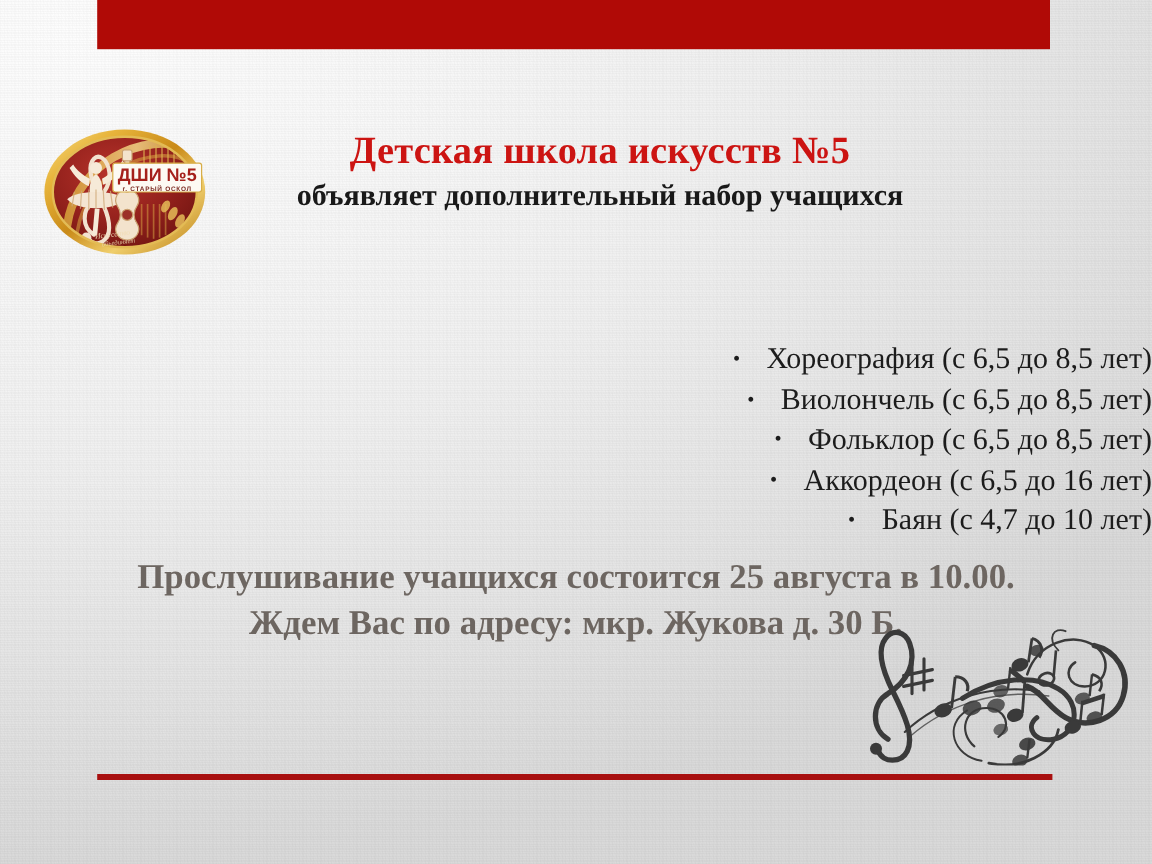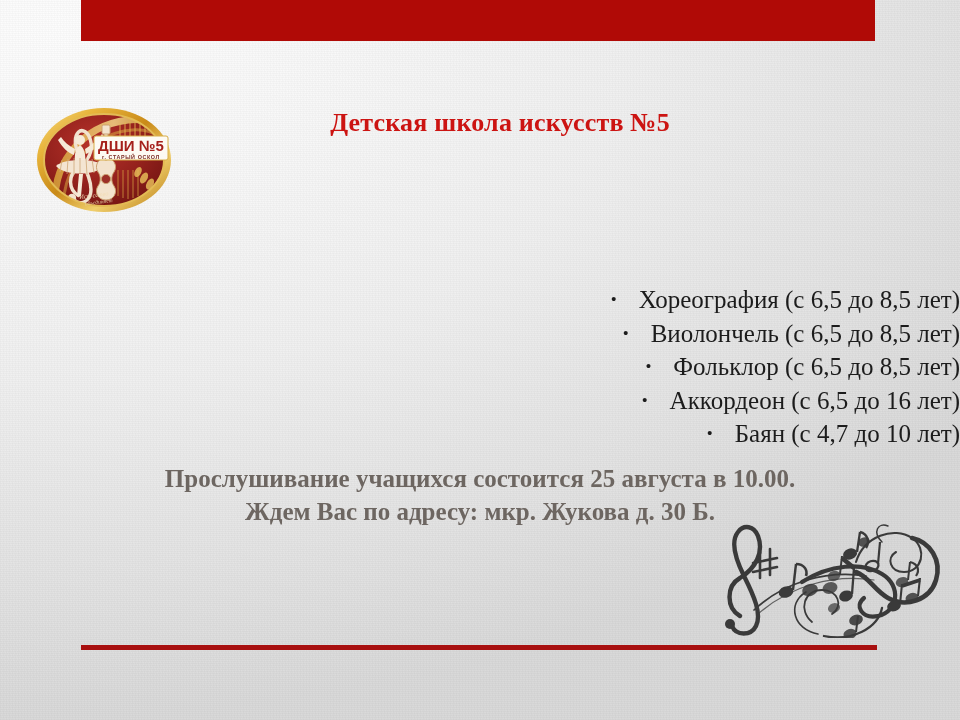--- a/index.html
+++ b/index.html
@@ -63,21 +63,21 @@
   
   .heading-block {
     position: absolute;
     left: 150px;
     top: 108px;
     width: 700px;
     text-align: center;
   }
   .main-title {
     margin: 0;
-    font-size: 26px;
+    font-size: 32px;
     font-weight: bold;
     line-height: 1.12;
     color: #cc1412;
     letter-spacing: .2px;
     white-space: nowrap;
   }
   .sub-line {
     margin: 0;
     font-size: 25px;
     font-weight: bold;
@@ -114,21 +114,21 @@
   
   .notice {
     position: absolute;
     left: 0;
     top: 462px;
     width: 960px;
     text-align: center;
   }
   .notice p {
     margin: 0;
-    font-size: 25px;
+    font-size: 29px;
     font-weight: bold;
     line-height: 1.32;
     color: #6d6661;
     white-space: nowrap;
   }
 
   
   .ornament {
     position: absolute;
     left: 706px;
@@ -258,20 +258,21 @@
 
       <g transform="rotate(-7 72 92)">
         <text x="62" y="92" text-anchor="middle" font-family="'Liberation Serif', serif" font-size="6.4" font-style="italic" fill="#f0dcb6" opacity=".95">Искусство</text>
         <text x="66" y="99" text-anchor="middle" font-family="'Liberation Serif', serif" font-size="5.6" font-style="italic" fill="#e9d3a8" opacity=".9">объединяет</text>
       </g>
     </svg>
   </div>
 
   <div class="heading-block">
     <h1 class="main-title">Детская школа искусств №5</h1>
+    <p class="sub-line first">объявляет дополнительный набор учащихся</p>
   </div>
 
   <ul class="specialties">
     <li>
       <span class="bullet">•</span><span>Хореография (с 6,5 до 8,5 лет)</span>
     </li>
     <li>
       <span class="bullet">•</span><span>Виолончель (с 6,5 до 8,5 лет)</span>
     </li>
     <li>

